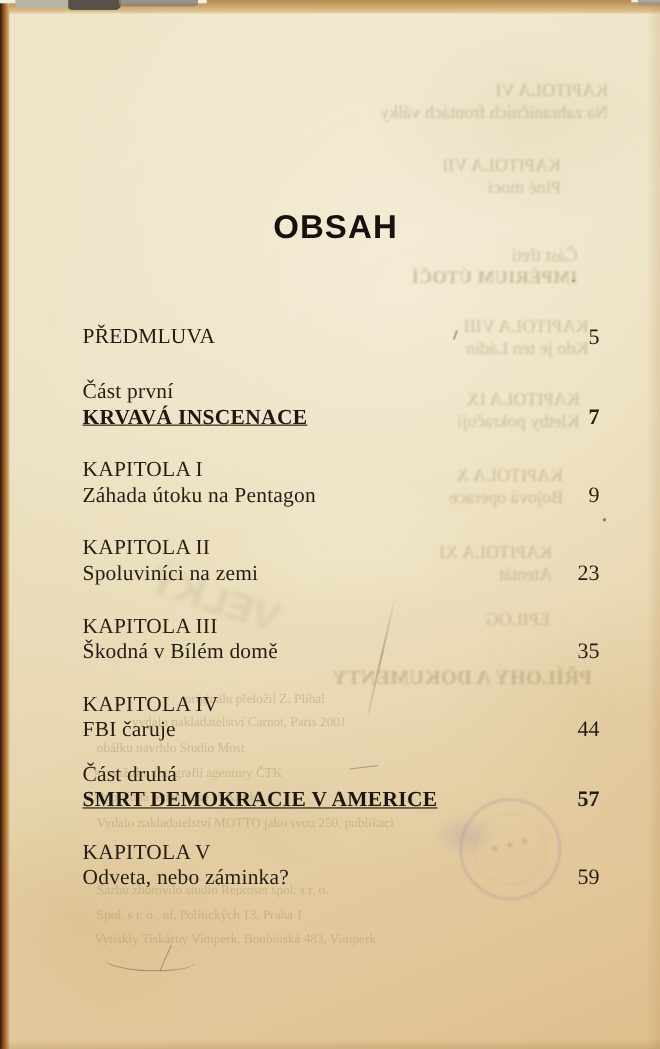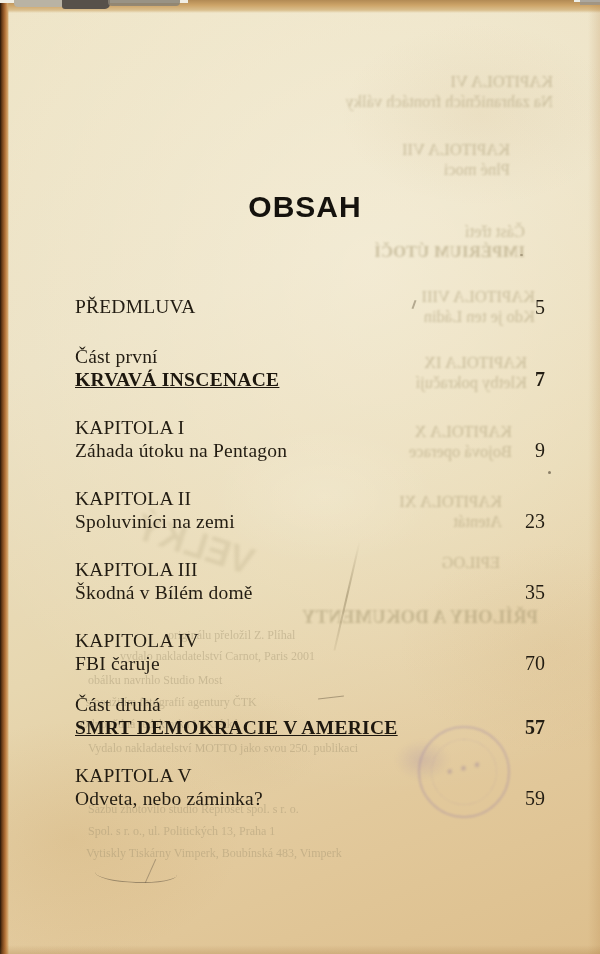--- a/index.html
+++ b/index.html
@@ -201,21 +201,21 @@
           <div class="toc-line">KAPITOLA III</div>
           <div class="toc-line">Škodná v Bílém domě</div>
         </div>
         <div class="toc-page">35</div>
       </div>
       <div class="toc-entry e5">
         <div>
           <div class="toc-line">KAPITOLA IV</div>
           <div class="toc-line">FBI čaruje</div>
         </div>
-        <div class="toc-page">70</div>
+        <div class="toc-page">44</div>
       </div>
       <div class="toc-entry e6">
         <div>
           <div class="toc-line">Část druhá</div>
           <div class="toc-line b">SMRT DEMOKRACIE V AMERICE</div>
         </div>
         <div class="toc-page b">57</div>
       </div>
       <div class="toc-entry e7">
         <div>

